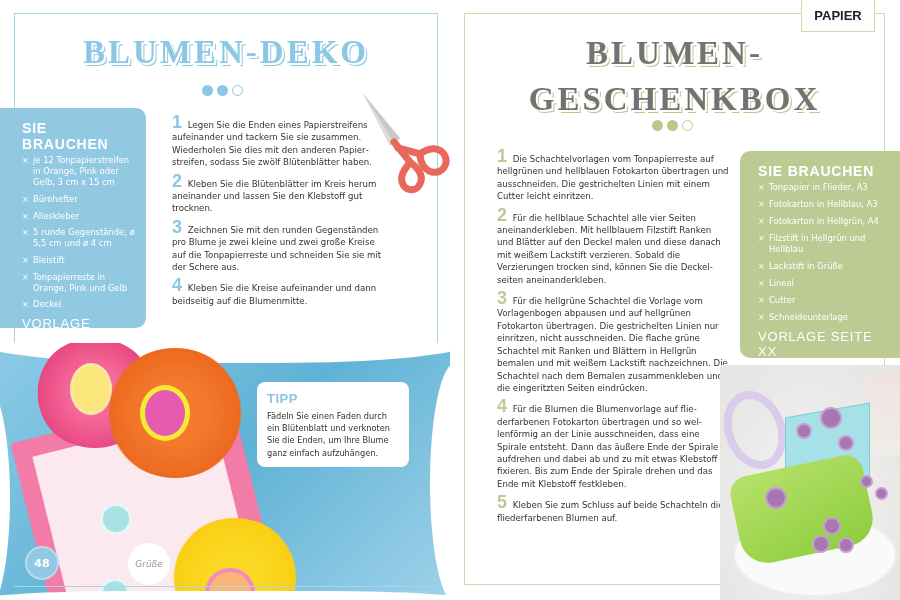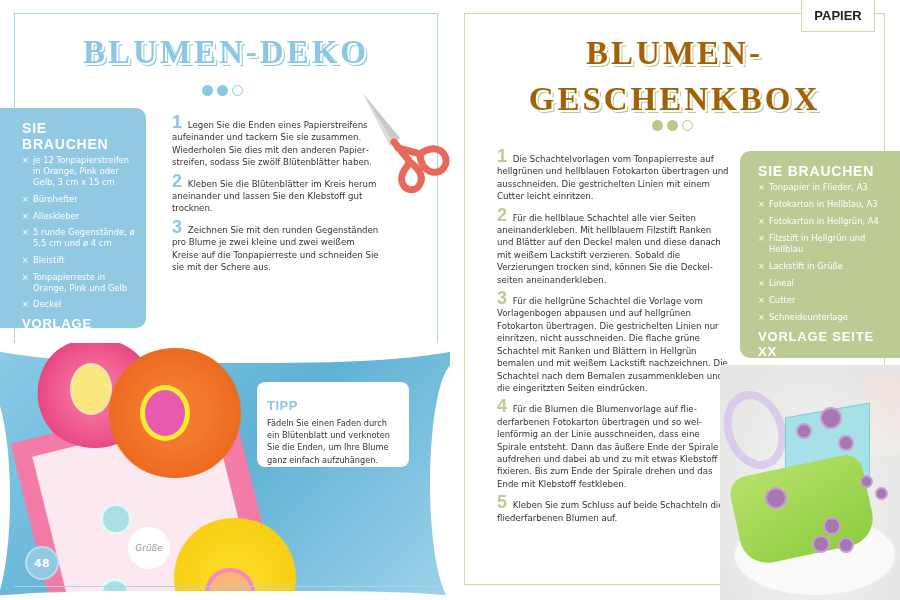--- a/index.html
+++ b/index.html
@@ -11,41 +11,41 @@
   .page-right { left: 450px; }
 
   
   .frame-left { position: absolute; left: 14px; top: 13px; width: 424px; height: 600px; border: 1px solid #a9d5ea; border-bottom: none; }
   .frame-left-bottom { position: absolute; left: 14px; top: 586px; width: 424px; height: 1px; background: #a9d5ea; }
   .frame-right { position: absolute; left: 14px; top: 13px; width: 421px; height: 572px; border: 1px solid #d0d9ad; }
 
   
   .title { position: absolute; text-align: center; font-family: Liberation Serif, serif; font-weight: bold; letter-spacing: 3px; }
   .title-left { left: 14px; width: 424px; top: 34px; font-size: 33px; color: #8cc8e4; text-shadow: 2px 2px 0 #fff, 3px 3px 0 #8cc8e4; }
-  .title-right { left: 14px; width: 421px; top: 30px; font-size: 33px; line-height: 46px; color: #a16207; text-shadow: 2px 2px 0 #fff, 3px 3px 0 #b9c98b; }
+  .title-right { left: 14px; width: 421px; top: 30px; font-size: 33px; line-height: 46px; color: #737373; text-shadow: 2px 2px 0 #fff, 3px 3px 0 #b9c98b; }
 
   .dots { position: absolute; display: flex; gap: 4px; }
   .dot { width: 11px; height: 11px; border-radius: 50%; }
   .dots-left { left: 202px; top: 85px; }
   .dots-left .dot.on { background: #8cc8e4; }
   .dots-left .dot.off { border: 1px solid #8cc8e4; background: #fff; }
   .dots-right { left: 652px; top: 120px; }
   .dots-right .dot.on { background: #b9c98b; }
   .dots-right .dot.off { border: 1px solid #b9c98b; background: #fff; }
   .page-right .dots-right { left: 202px; }
 
   
   .materials { position: absolute; color: #fff; padding: 12px 10px 10px 22px; }
   .materials-left { left: 0; top: 108px; width: 146px; height: 220px; background: #92c9e2; border-radius: 0 10px 10px 0; }
   .materials-right { left: 290px; top: 151px; width: 160px; height: 207px; background: #bccb94; border-radius: 10px 0 0 10px; padding-left: 18px; }
   .mat-heading { font-family: "Liberation Sans", sans-serif; font-weight: bold; font-size: 14px; letter-spacing: 0.8px; margin-bottom: 3px; }
   .mat-list { list-style: none; }
   .mat-item { font-size: 8.4px; line-height: 11.2px; position: relative; padding-left: 11px; margin-bottom: 5.4px; }
   .mat-item .x { position: absolute; left: 0; top: 0; font-size: 8px; }
-  .mat-footer { font-family: "Liberation Sans", sans-serif; font-weight: bold; font-size: 13px; letter-spacing: 0.8px; margin-top: 1px; }
+  .mat-footer { font-family: "Liberation Sans", sans-serif; font-weight: normal; font-size: 13px; letter-spacing: 0.8px; margin-top: 1px; }
   .materials-right .mat-item { margin-bottom: 5.8px; }
 
   
   .steps { position: absolute; font-size: 8.6px; line-height: 12.4px; color: #333; }
   .steps-left { left: 172px; top: 116px; width: 210px; }
   .steps-right { left: 47px; top: 150px; width: 232px; }
   .step { margin-bottom: 6px; }
   .step .num { font-family: "Liberation Sans", sans-serif; font-weight: bold; font-size: 18px; line-height: 12px; margin-right: 3px; }
   .steps-left .num { color: #8cc8e4; }
   .steps-right .num { color: #bccb94; }
@@ -55,21 +55,21 @@
 
   
   .photo-left { position: absolute; left: 0; top: 343px; width: 450px; height: 257px; background: linear-gradient(135deg, #8ccbe6 0%, #5fb2d6 50%, #9fd2e9 100%); overflow: hidden; }
   .grunge { position: absolute; background: #fff; border-radius: 50%; }
   .frame-pink { position: absolute; left: 35px; top: 70px; width: 225px; height: 230px; background: #f27ba7; transform: rotate(-14deg); border-radius: 4px; }
   .frame-inner { position: absolute; left: 18px; top: 18px; width: 185px; height: 210px; background: #fbe9ef; }
   .flower { position: absolute; border-radius: 50%; }
   .center { position: absolute; border-radius: 50%; }
   .sticker { position: absolute; border-radius: 50%; }
 
-  .tip { position: absolute; left: 257px; top: 382px; width: 152px; height: 85px; background: #fff; border-radius: 8px; padding: 16px 10px; }
+  .tip { position: absolute; left: 257px; top: 382px; width: 152px; height: 85px; background: #fff; border-radius: 8px; padding: 9px 10px; }
   .tip-title { font-family: "Liberation Sans", sans-serif; font-weight: bold; font-size: 13px; color: #8cc8e4; margin-bottom: 4px; letter-spacing: 0.5px; }
   .tip-text { font-size: 8.2px; line-height: 12.2px; color: #333; }
 
   .page-num { position: absolute; left: 27px; top: 548px; width: 30px; height: 30px; background: #92c9e2; color: #fff; font-size: 11px; font-weight: bold; display: flex; align-items: center; justify-content: center; border-radius: 50%; box-shadow: 0 0 0 2px #b8dcee; }
 
   
   .tab { position: absolute; left: 351px; top: 0; width: 74px; height: 32px; background: #fff; border: 1px solid #d0d9ad; border-top: none; display: flex; align-items: center; justify-content: center; font-family: "Liberation Sans", sans-serif; font-weight: bold; font-size: 13px; color: #222; }
 
   
   .photo-right { position: absolute; left: 270px; top: 365px; width: 180px; height: 235px; background: radial-gradient(ellipse at 50% 60%, #f4f4f2 0%, #e6e6e4 80%); overflow: hidden; }
@@ -98,21 +98,22 @@
       <li class="mat-item"><span class="x">×</span><span>Bleistift</span></li>
       <li class="mat-item"><span class="x">×</span><span>Tonpapierreste in Orange, Pink und Gelb</span></li>
       <li class="mat-item"><span class="x">×</span><span>Deckel</span></li>
     </ul>
     <div class="mat-footer">VORLAGE SEITE XX</div>
   </div>
 
   <div class="steps steps-left">
     <p class="step"><span class="num">1</span> <span>Legen Sie die Enden eines Papierstreifens aufeinander und tackern Sie sie zusammen. Wiederholen Sie dies mit den anderen Papier­streifen, sodass Sie zwölf Blütenblätter haben.</span></p>
     <p class="step"><span class="num">2</span> <span>Kleben Sie die Blütenblätter im Kreis he­rum aneinander und lassen Sie den Klebstoff gut trocknen.</span></p>
-    <p class="step"><span class="num">3</span> <span>Zeichnen Sie mit den runden Gegenstän­den pro Blume je zwei kleine und zwei weißem Kreise auf die Tonpapierreste und schneiden Sie sie mit der Schere aus.</span></p>
+    <p class="step"><span class="num">3</span> <span>Zeichnen Sie mit den runden Gegenstän­den pro Blume je zwei kleine und zwei große Kreise auf die Tonpapierreste und schneiden Sie sie mit der Schere aus.</span></p>
+    <p class="step"><span class="num">4</span> <span>Kleben Sie die Kreise aufeinander und dann beidseitig auf die Blumenmitte.</span></p>
   </div>
 
   <svg class="scissors" viewBox="0 0 100 110">
     <polygon points="12,4 50,50 44,56" fill="#c9c9c9"></polygon>
     <polygon points="12,4 44,56 40,58" fill="#dcdcdc"></polygon>
     <circle cx="45" cy="56" r="1.5" fill="#aaa"></circle>
     <path d="M44,54 L60,74 C56,80 50,86 52,94 C55,104 66,104 70,96 C74,88 68,80 60,74" fill="none" stroke="#e8685c" stroke-width="7" stroke-linecap="round"></path>
     <path d="M48,60 L70,66 C78,60 88,58 94,66 C100,76 92,86 82,84 C74,82 70,74 70,66" fill="none" stroke="#e8685c" stroke-width="7" stroke-linecap="round"></path>
   </svg>
 
@@ -124,21 +125,21 @@
       <div class="frame-inner"></div>
     </div>
 
     <div class="flower" style="left:35px;top:-5px;width:120px;height:110px;background:radial-gradient(circle,#f56a9a 30%,#e84882 70%,transparent 71%);"></div>
     <div class="center" style="left:70px;top:20px;width:42px;height:52px;background:#fbe67c;border:3px solid #f9e9a4;"></div>
 
     <div class="flower" style="left:105px;top:5px;width:140px;height:130px;background:radial-gradient(circle,#f47b2e 30%,#ec6a1f 68%,transparent 70%);"></div>
     <div class="center" style="left:140px;top:42px;width:50px;height:56px;background:#e65ab0;border:5px solid #f6ea37;"></div>
 
     <div class="sticker" style="left:100px;top:160px;width:32px;height:32px;background:#a9e0e4;border:3px solid #e6f6f8;"></div>
-    <div class="sticker" style="left:128px;top:184px;width:42px;height:42px;background:#fff;color:#999;font-size:9px;font-style:italic;display:flex;align-items:center;justify-content:center;">Grüße</div>
+    <div class="sticker" style="left:128px;top:200px;width:42px;height:42px;background:#fff;color:#999;font-size:9px;font-style:italic;display:flex;align-items:center;justify-content:center;">Grüße</div>
     <div class="sticker" style="left:100px;top:235px;width:30px;height:30px;background:#a9e0e4;border:3px solid #e6f6f8;"></div>
 
     <div class="flower" style="left:170px;top:175px;width:130px;height:120px;background:radial-gradient(circle,#fbd823 30%,#f9cf14 68%,transparent 70%);"></div>
     <div class="center" style="left:205px;top:225px;width:50px;height:50px;background:#fbb574;border:4px solid #f48ac0;"></div>
     <div class="grunge" style="left:-20px;top:248px;width:490px;height:30px;border-radius:30%;"></div>
   </div>
 
   <div class="tip">
     <div class="tip-title">TIPP</div>
     <div class="tip-text">Fädeln Sie einen Faden durch ein Blütenblatt und verknoten Sie die Enden, um Ihre Blume ganz einfach aufzuhängen.</div>

